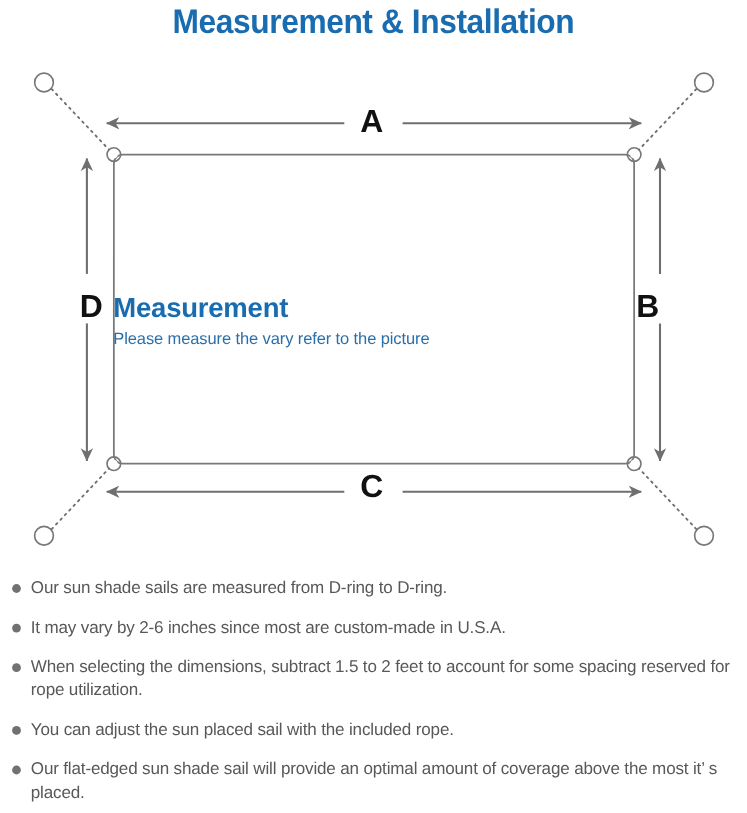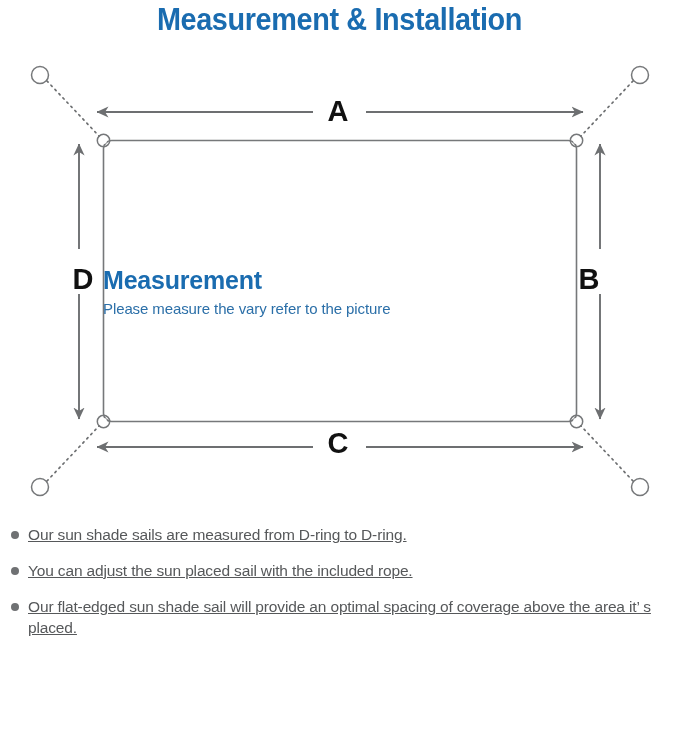--- a/index.html
+++ b/index.html
@@ -87,21 +87,20 @@
     width: 679px;
   }
   .note-item {
     position: relative;
     padding-left: 28px;
     margin-bottom: 15px;
     font-size: 15.5px;
     line-height: 21px;
     color: #56585a;
     letter-spacing: -0.15px;
-    text-decoration: underline;
   }
   .note-bullet {
     position: absolute;
     left: 11px;
     top: 7px;
     width: 8px;
     height: 8px;
     border-radius: 50%;
     background: #6f7173;
   }
@@ -188,19 +187,27 @@
   <div id="center-sub">Please measure the vary refer to the picture</div>
 </div>
 
 <div id="notes">
   <div class="note-item">
     <span class="note-bullet"></span>
     <span class="note-text">Our sun shade sails are measured from D-ring to D-ring.</span>
   </div>
   <div class="note-item">
     <span class="note-bullet"></span>
+    <span class="note-text">It may vary by 2-6 inches since most are custom-made in U.S.A.</span>
+  </div>
+  <div class="note-item">
+    <span class="note-bullet"></span>
+    <span class="note-text">When selecting the dimensions, subtract 1.5 to 2 feet to account for some spacing reserved for rope utilization.</span>
+  </div>
+  <div class="note-item">
+    <span class="note-bullet"></span>
     <span class="note-text">You can adjust the sun placed sail with the included rope.</span>
   </div>
   <div class="note-item">
     <span class="note-bullet"></span>
-    <span class="note-text">Our flat-edged sun shade sail will provide an optimal spacing of coverage above the area it’ s placed.</span>
+    <span class="note-text">Our flat-edged sun shade sail will provide an optimal amount of coverage above the most it’ s placed.</span>
   </div>
 </div>
 
 </body></html>

